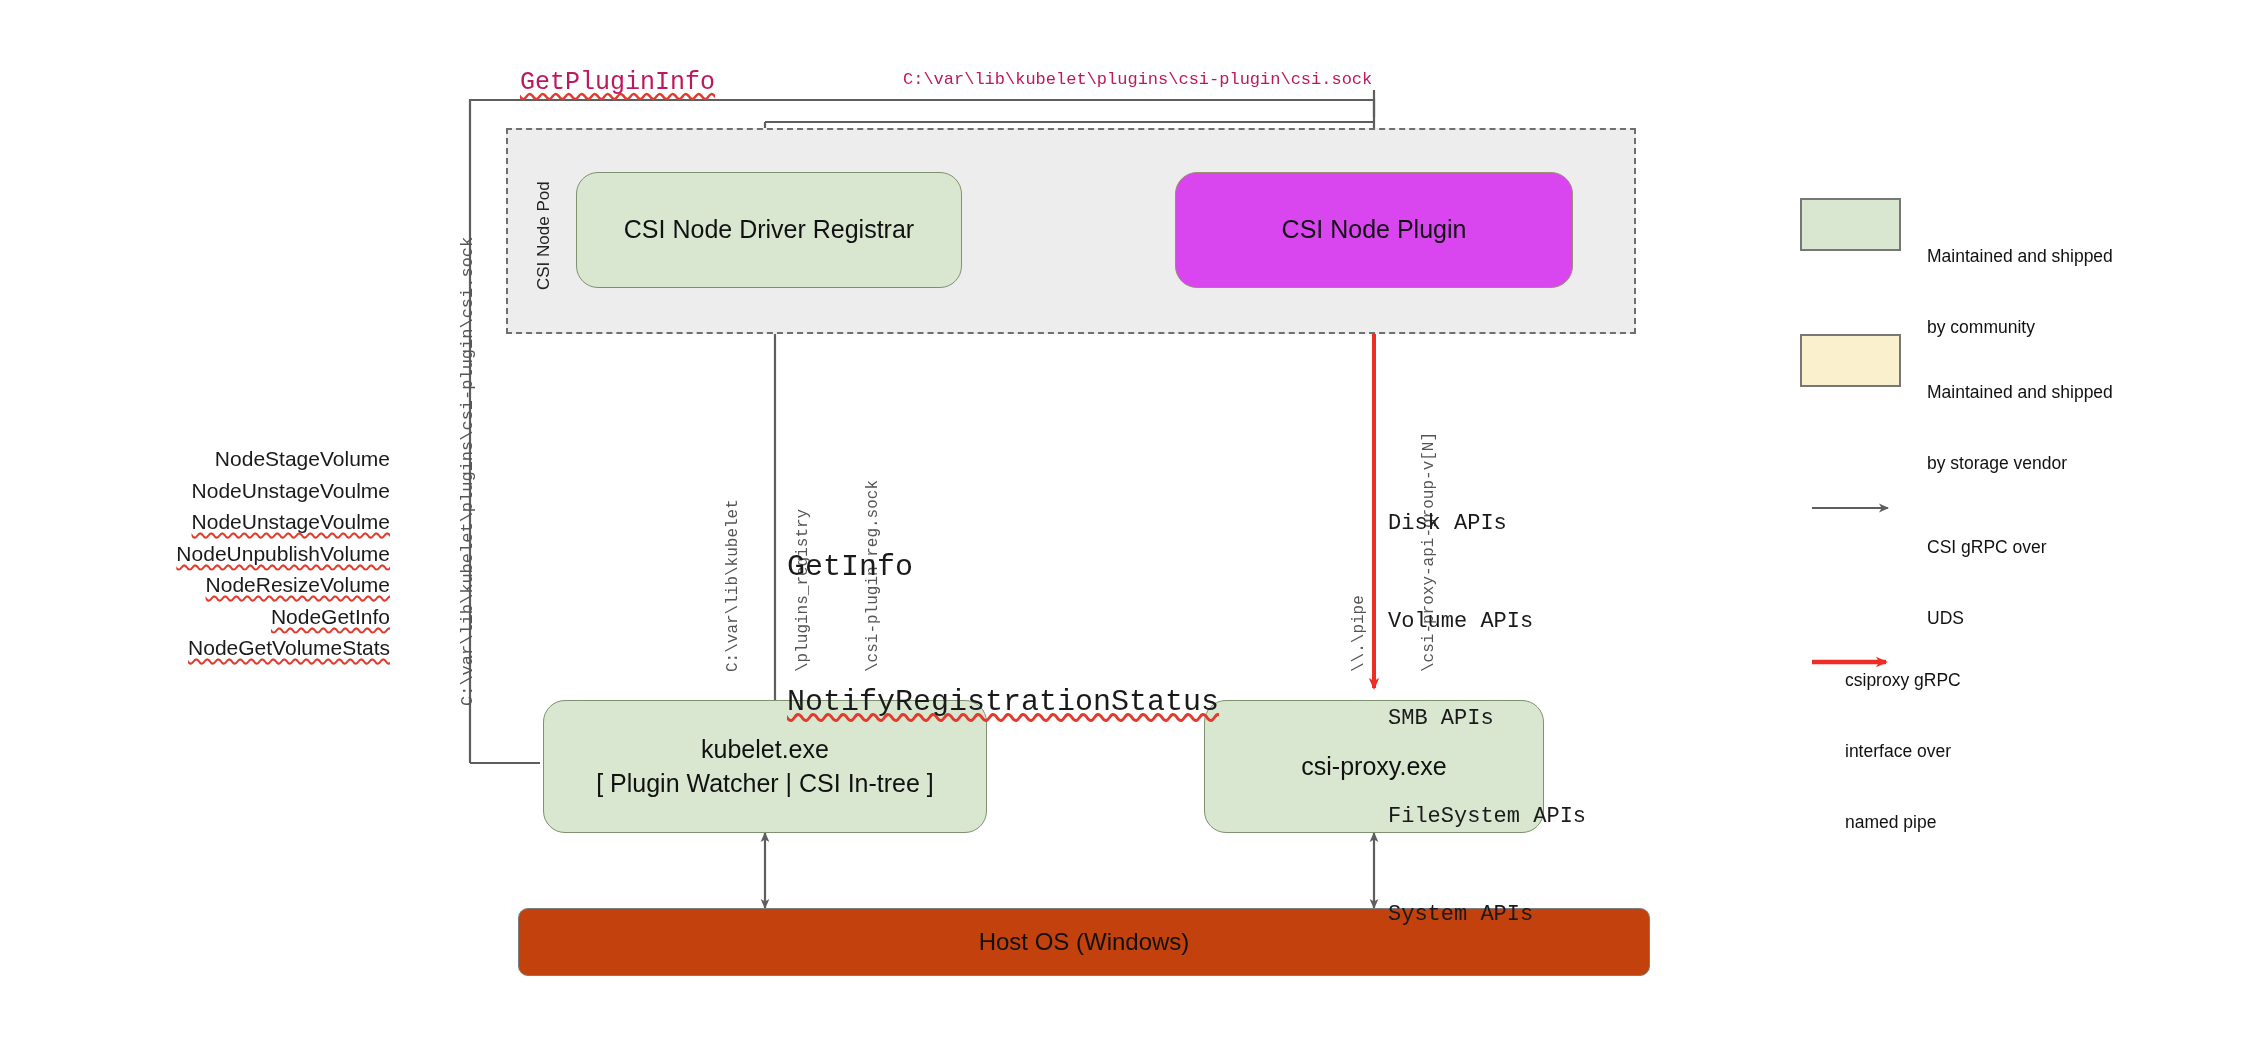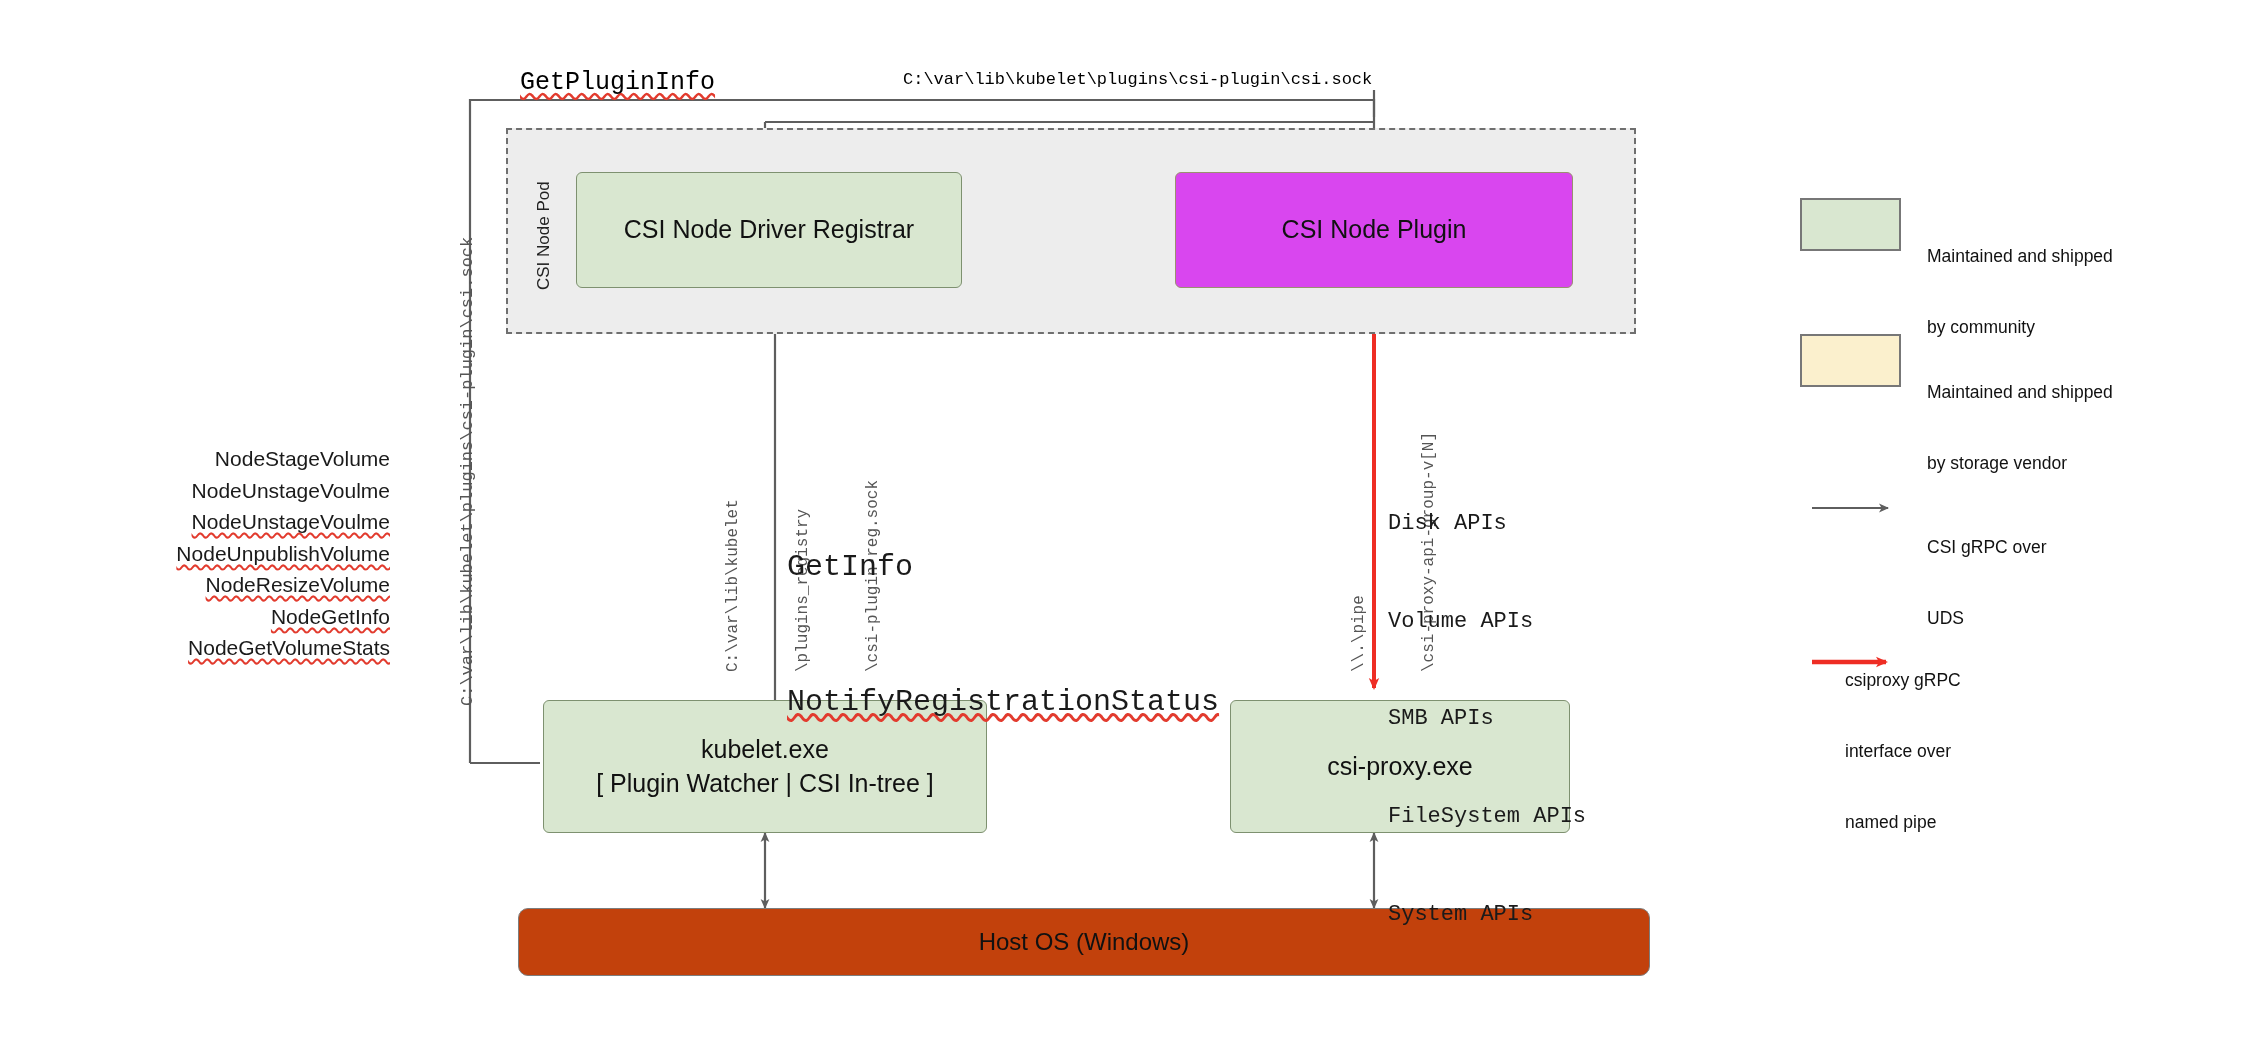--- a/index.html
+++ b/index.html
@@ -5,33 +5,33 @@
   html,body{margin:0;padding:0;background:#ffffff;}
   body{width:2252px;height:1044px;position:relative;overflow:hidden;
        font-family:"Liberation Sans",sans-serif;}
   #stage{position:absolute;left:0;top:0;width:2252px;height:1044px;}
   svg.layer{position:absolute;left:0;top:0;width:2252px;height:1044px;overflow:visible;}
   .mono{font-family:"Liberation Mono",monospace;}
   .sans{font-family:"Liberation Sans",sans-serif;}
 
   
   .node{position:absolute;box-sizing:border-box;display:flex;align-items:center;
-        justify-content:center;text-align:center;border-radius:6px;
+        justify-content:center;text-align:center;border-radius:22px;
         border:1.6px solid #7a7a7a;color:#111;line-height:1.35;}
   .node.green{background:#d9e7d0;border-color:#7e9170;}
   .node.yellow{background:#d946ef;border-color:#9a9070;}
   .node.blue{background:#c2410c;border-color:#7d7d7d;}
 
   .podbox{position:absolute;box-sizing:border-box;background:#ededed;
           border:2px dashed #6f6f6f;}
   .podlabel{position:absolute;color:#222;font-size:17px;
             transform:rotate(-90deg);transform-origin:left top;white-space:nowrap;}
 
   
-  .txt{position:absolute;white-space:pre;color:#000000;}
+  .txt{position:absolute;white-space:pre;color:#be185d;}
   .vtxt{position:absolute;white-space:pre;color:#555;
         transform:rotate(-90deg);transform-origin:left top;}
   .sq{ text-decoration: underline wavy #e23b2e; text-decoration-skip-ink:none;
        text-underline-offset:3px;}
 
   
   .swatch{position:absolute;box-sizing:border-box;border:2px solid #777;}
   .legtext{position:absolute;color:#111;font-size:17.5px;line-height:1.35;white-space:pre;}
 </style>
 </head>
@@ -99,21 +99,21 @@
 
   <div class="node yellow sans" style="left:1175px;top:172px;width:398px;height:116px;font-size:25px;">
     <span>CSI Node Plugin</span>
   </div>
 
   <div class="node green sans" style="left:543px;top:700px;width:444px;height:133px;font-size:25px;flex-direction:column;">
     <span>kubelet.exe</span>
     <span>[ Plugin Watcher | CSI In-tree ]</span>
   </div>
 
-  <div class="node green sans" style="left:1204px;top:700px;width:340px;height:133px;font-size:25px;margin-left:26px;">
+  <div class="node green sans" style="left:1204px;top:700px;width:340px;height:133px;font-size:25px;">
     <span>csi-proxy.exe</span>
   </div>
 
   <div class="node blue sans" style="left:518px;top:908px;width:1132px;height:68px;font-size:24px;border-radius:10px;">
     <span>Host OS (Windows)</span>
   </div>
 
   <div class="txt mono sq" style="left:520px;top:68px;font-size:25px;">GetPluginInfo</div>
 
   <div class="txt mono" style="left:903px;top:70px;font-size:17px;">C:\var\lib\kubelet\plugins\csi-plugin\csi.sock</div>

